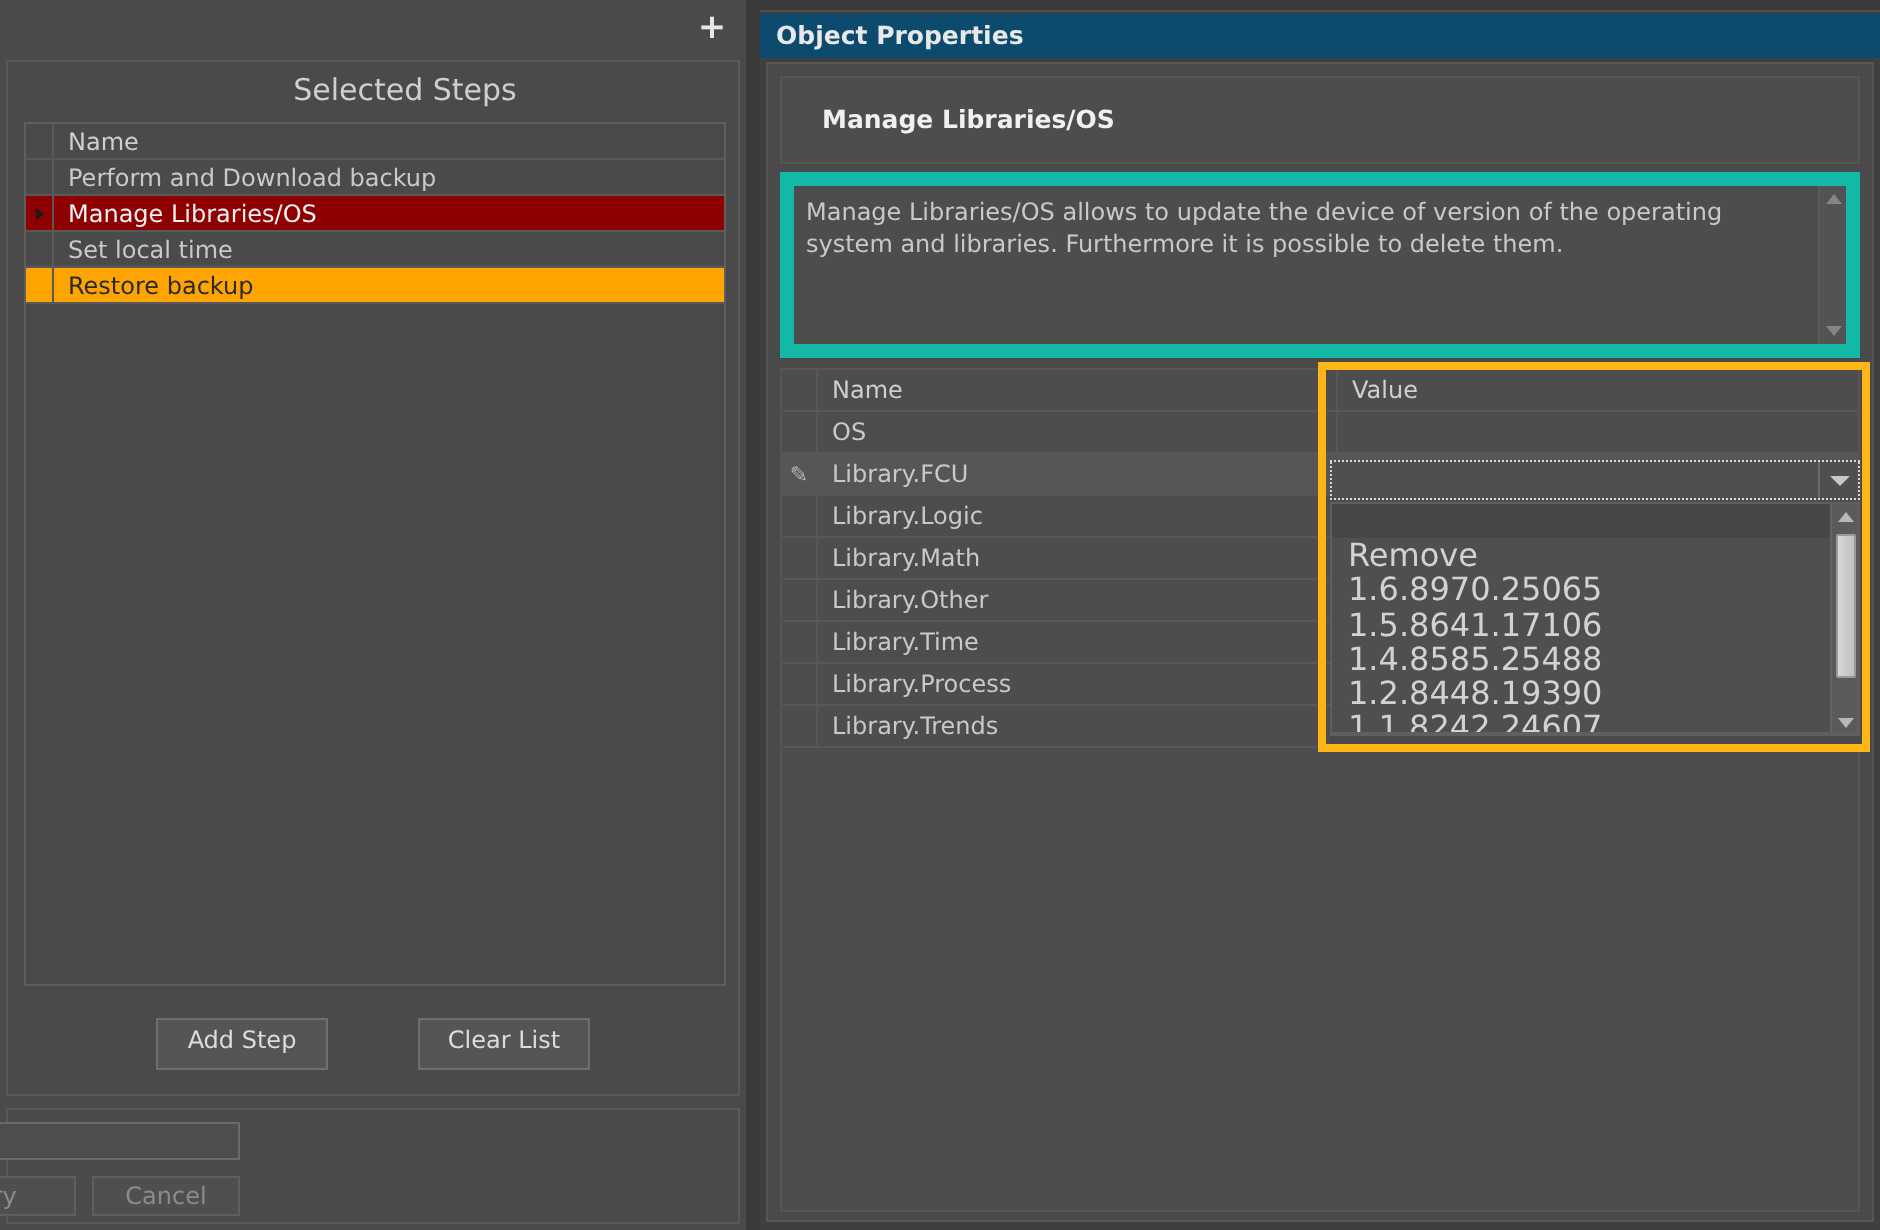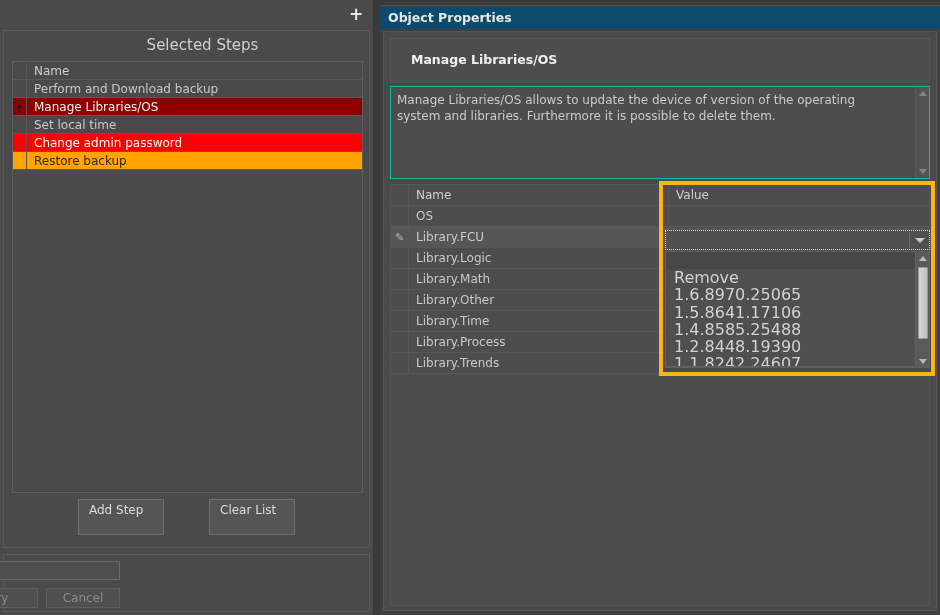--- a/index.html
+++ b/index.html
@@ -67,23 +67,23 @@
   .st-row.sel-red { background: #ff0000; }
   .st-row.sel-red .st-name { color: #ffffff; }
   .st-row.sel-orange { background: #ffa400; }
   .st-row.sel-orange .st-name { color: #2a2a2a; }
 
   .steps-buttons {
     position: absolute; left: 0; bottom: 12px; width: 100%;
     display: flex; justify-content: center; gap: 45px;
   }
   .btn {
-    min-width: 86px; height: 36px; line-height: 20px;
+    min-width: 86px; height: 26px; line-height: 20px;
     background: #555555; border: 1px solid #6e6e6e;
-    color: #dcdcdc; font-size: 12px; text-align: left;
+    color: #dcdcdc; font-size: 12px; text-align: center;
     cursor: pointer; user-select: none; padding: 0 10px;
   }
 
   .bottom-group {
     position: absolute; left: 3px; top: 554px; width: 367px; height: 58px;
     border: 1px solid #595959; background: #4a4a4a;
   }
   .bottom-input {
     position: absolute; left: -60px; top: 6px; width: 176px; height: 19px;
     background: #4e4e4e; border: 1px solid #6a6a6a;
@@ -127,21 +127,21 @@
     position: absolute; left: 6px; top: 6px; width: 540px; height: 44px;
     background: #4d4d4d; border: 1px solid #565656;
   }
   .obj-header-text {
     position: absolute; left: 20px; top: 13px;
     font-size: 12.5px; font-weight: bold; color: #f0f0f0;
   }
 
   .desc-box {
     position: absolute; left: 6px; top: 54px; width: 540px; height: 93px;
-    background: #4d4d4d; border: 1px solid #14b8a6;
+    background: #4d4d4d; border: 7px solid #14b8a6;
   }
   .desc-text {
     position: absolute; left: 6px; top: 5px; width: 505px;
     font-size: 12px; color: #c9c9c9; line-height: 16px;
   }
   .vscroll {
     position: absolute; right: 0px; top: 0; width: 14px; height: 100%;
     background: #535353; border-left: 1px solid #5b5b5b;
   }
   .vscroll .up, .vscroll .down {
@@ -254,24 +254,20 @@
             <span class="arrow"></span>
           </div>
           <div class="st-name">Manage Libraries/OS</div>
         </div>
 
         <div class="st-row plain">
           <div class="st-gutter"></div>
           <div class="st-name">Set local time</div>
         </div>
 
-        <div class="st-row sel-red">
-          <div class="st-gutter"></div>
-          <div class="st-name">Change admin password</div>
-        </div>
 
         <div class="st-row sel-orange">
           <div class="st-gutter"></div>
           <div class="st-name">Restore backup</div>
         </div>
       </div>
 
       <div class="steps-buttons">
         <div class="btn">Add Step</div>
         <div class="btn">Clear List</div>

